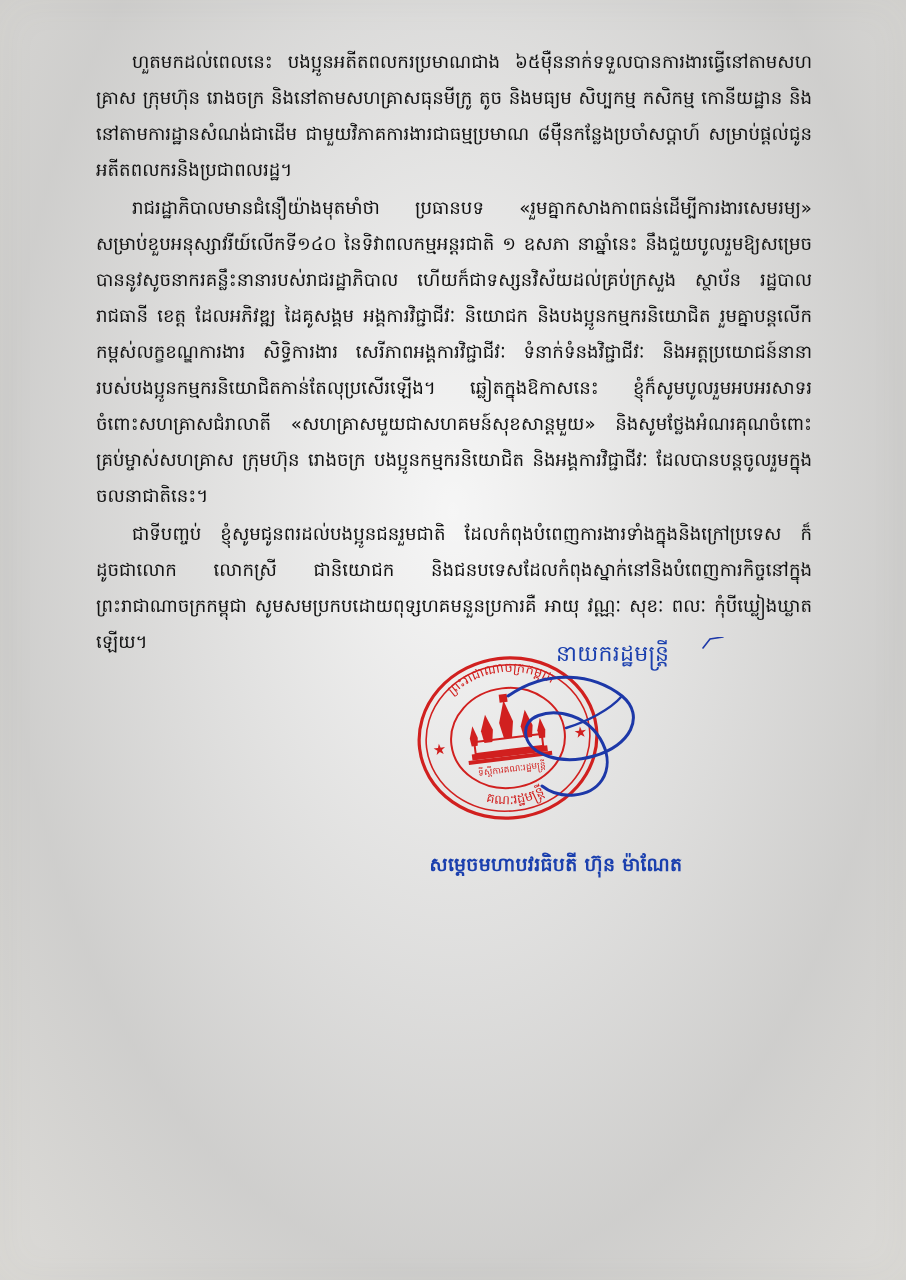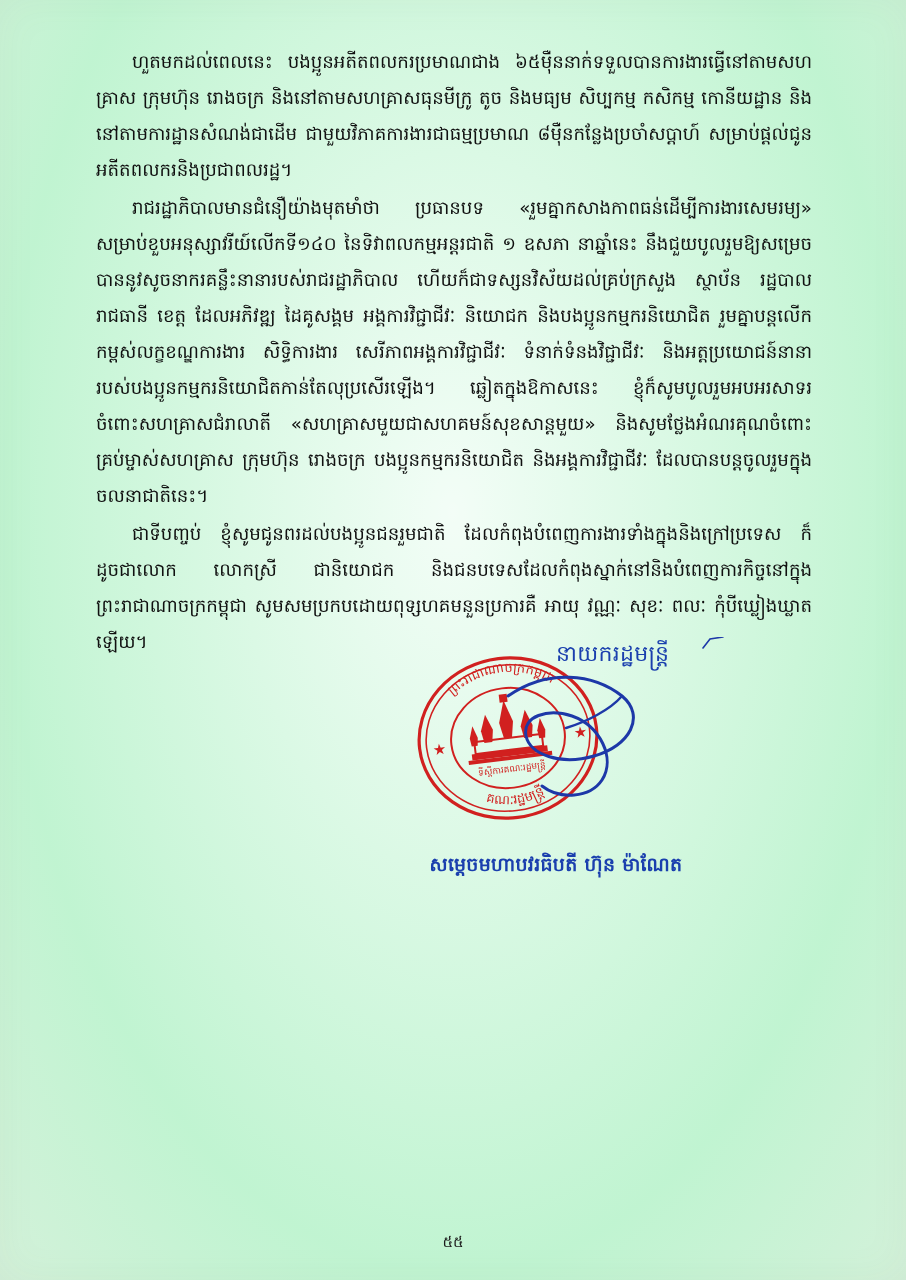--- a/index.html
+++ b/index.html
@@ -11,21 +11,21 @@
     width: 906px;
     height: 1280px;
     position: relative;
     font-family: "DejaVu Sans", "Liberation Sans", sans-serif;
     color: #1a1a1a;
     overflow: hidden;
   }
   .page {
     position: absolute;
     inset: 0;
-    background: #86efac;
+    background: #a3a3a3;
   }
   .paper-texture {
     position: absolute;
     inset: 0;
     background:
       radial-gradient(ellipse at 50% 40%, rgba(255,255,255,0.9) 0%, rgba(250,249,246,0.5) 70%, rgba(244,242,237,0.7) 100%);
     pointer-events: none;
   }
   .doc-body {
     position: absolute;
@@ -186,16 +186,15 @@
 
   <div class="signature">
     <svg width="200" height="170" viewBox="0 0 200 170">
       <path d="M18 46 C 58 18, 104 24, 132 46 C 156 66, 140 96, 104 106 C 70 116, 40 104, 36 86 C 32 66, 58 58, 82 66 C 110 76, 126 108, 112 130 C 100 148, 70 150, 52 136" fill="none" stroke="#1d38a8" stroke-width="3" stroke-linecap="round" stroke-linejoin="round"></path>
       <path d="M132 46 C 120 60, 96 72, 76 78" fill="none" stroke="#1d38a8" stroke-width="2.4" stroke-linecap="round"></path>
     </svg>
   </div>
 
   <div class="name-line">សម្តេចមហាបវរធិបតី ហ៊ុន ម៉ាណែត</div>
 
-  <div class="page-number">៥៥</div>
 
   <div class="edge-shadow"></div>
 </div>
 
 </body></html>

